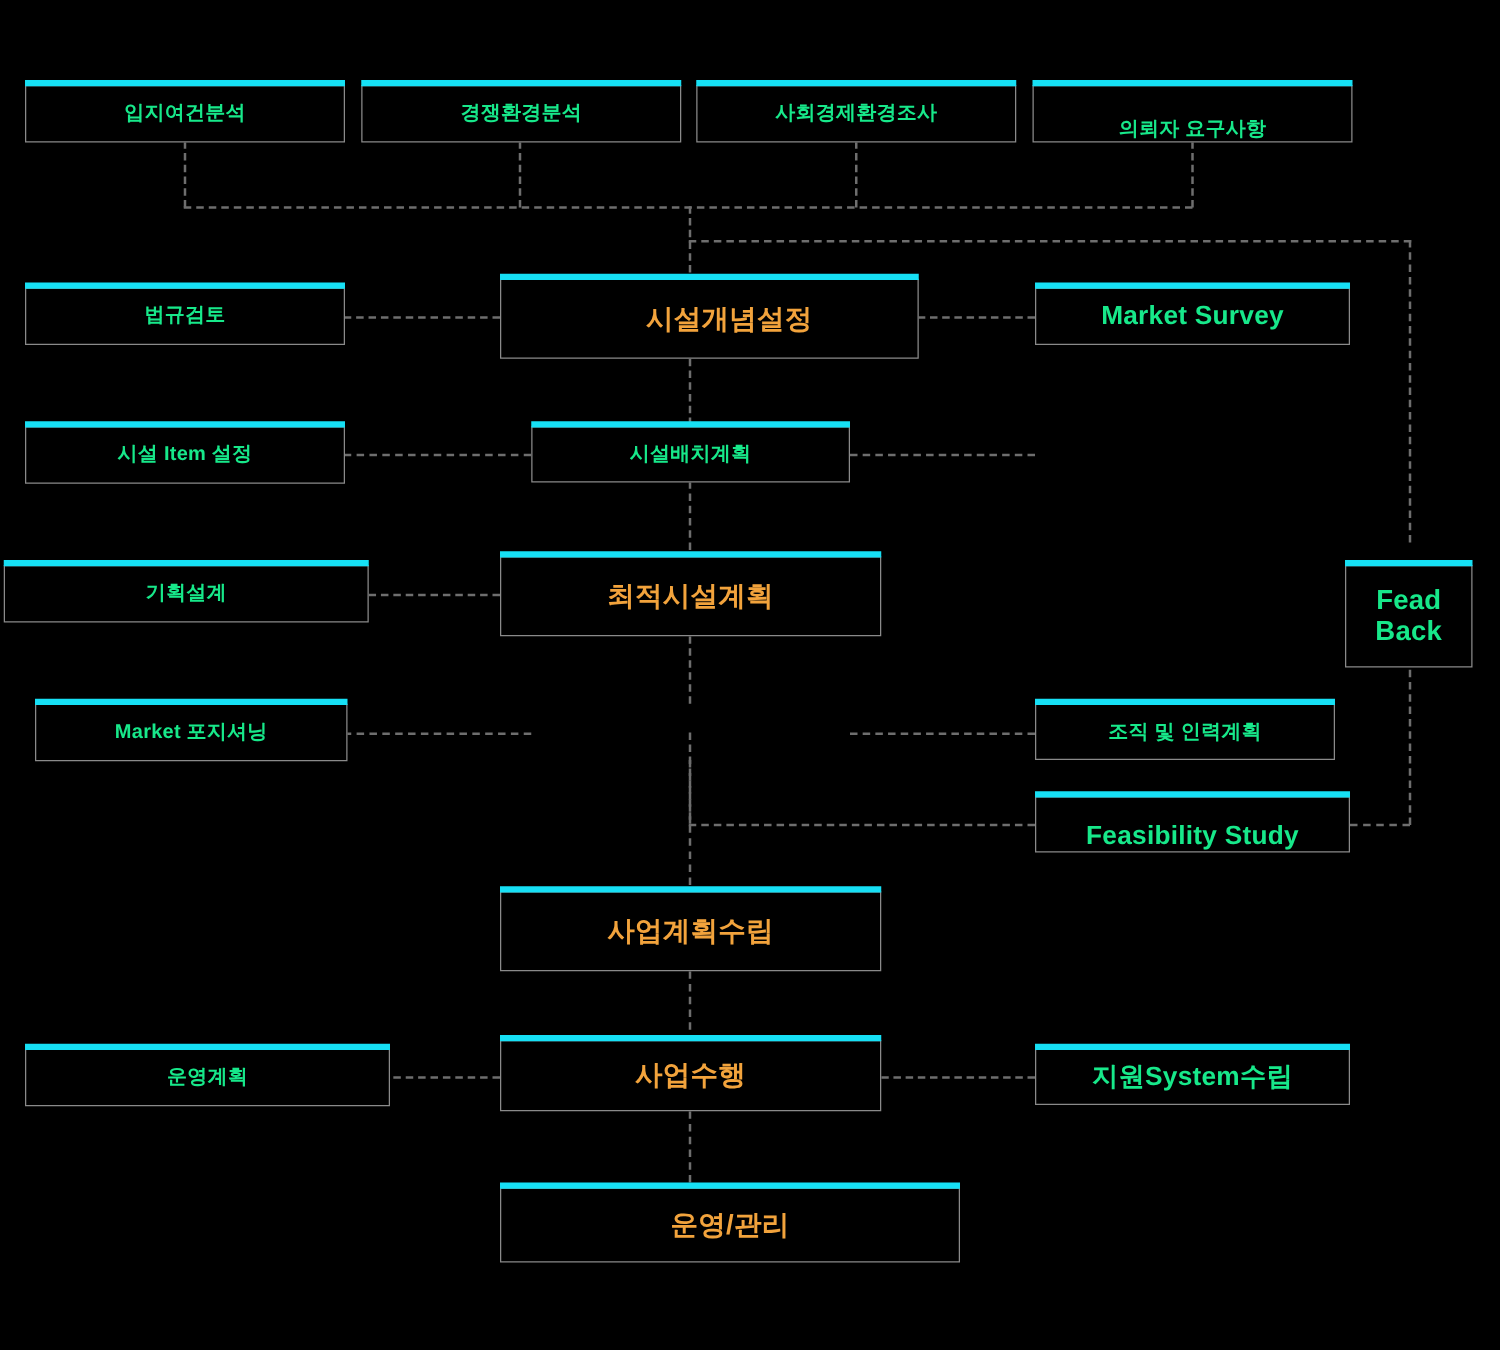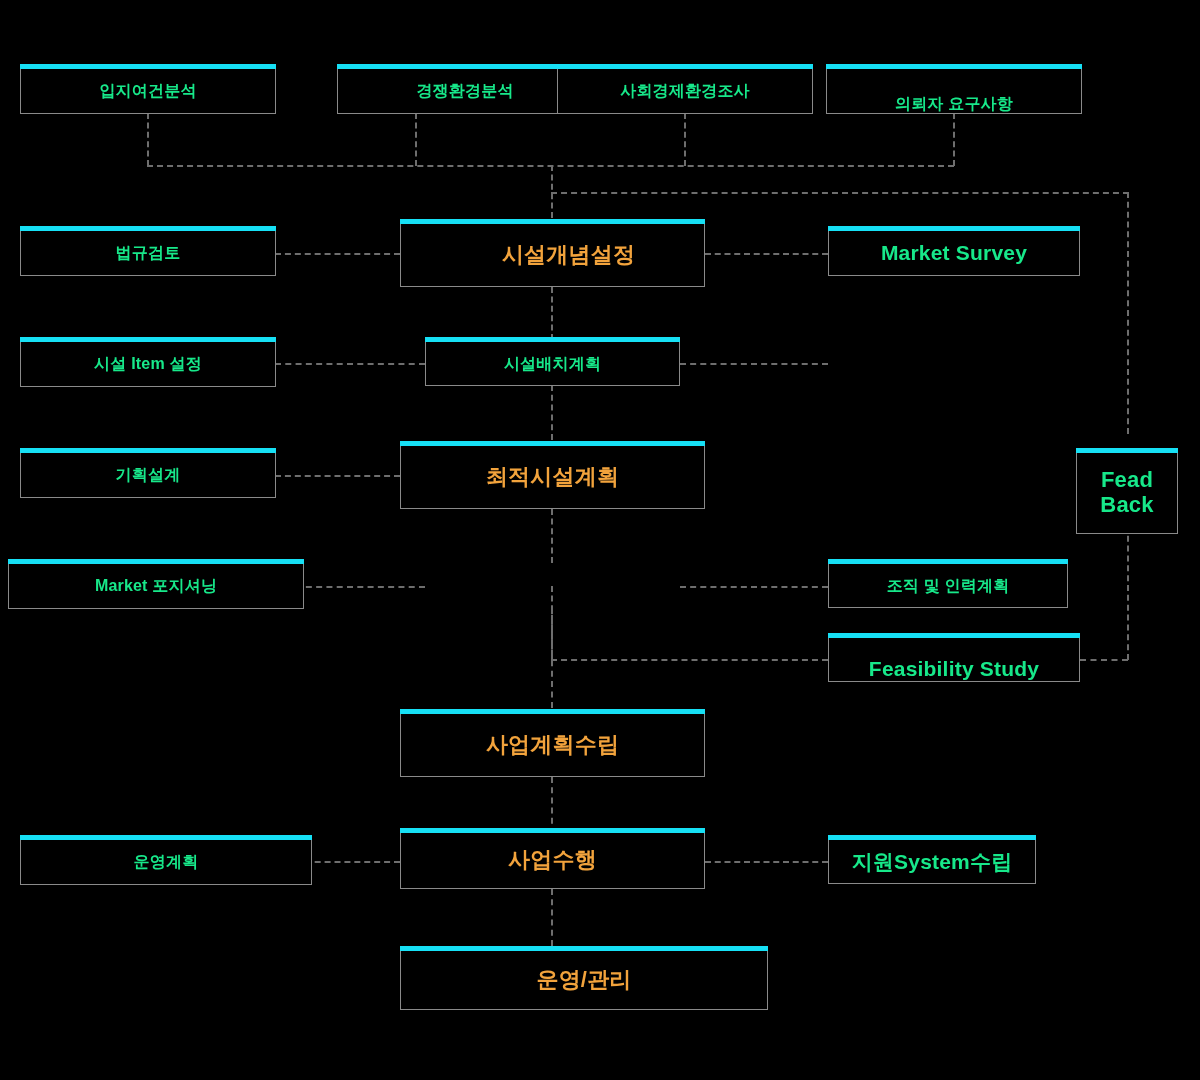--- a/index.html
+++ b/index.html
@@ -98,55 +98,55 @@
 
   <div class="hline" style="left:1080px; top:659px; width:48px;"></div>
   <div class="vline" style="left:1127px; top:516px; height:144px;"></div>
   <div class="vline" style="left:1127px; top:192px; height:242px;"></div>
   <div class="hline" style="left:551px; top:192px; width:578px;"></div>
 
   <div class="node g s19" style="left:20px; top:68px; width:256px; height:46px;">
     <span class="cap"></span>
     <span class="lbl">입지여건분석</span>
   </div>
-  <div class="node g s19" style="left:289px; top:68px; width:256px; height:46px;margin-left:48px;">
+  <div class="node g s19" style="left:289px; top:68px; width:256px; height:46px;">
     <span class="cap"></span>
     <span class="lbl">경쟁환경분석</span>
   </div>
   <div class="node g s19" style="left:557px; top:68px; width:256px; height:46px;">
     <span class="cap"></span>
     <span class="lbl">사회경제환경조사</span>
   </div>
   <div class="node g s19" style="left:826px; top:68px; width:256px; height:46px;align-items:flex-end;">
     <span class="cap"></span>
     <span class="lbl">의뢰자 요구사항</span>
   </div>
 
   <div class="node g s19" style="left:20px; top:230px; width:256px; height:46px;">
     <span class="cap"></span>
     <span class="lbl">법규검토</span>
   </div>
   <div class="node g s19" style="left:20px; top:341px; width:256px; height:46px;">
     <span class="cap"></span>
     <span class="lbl">시설  Item 설정</span>
   </div>
-  <div class="node g s19" style="left:20px; top:452px; width:256px; height:46px;">
+  <div class="node g s19" style="left:3px; top:452px; width:292px; height:46px;">
     <span class="cap"></span>
     <span class="lbl">기획설계</span>
   </div>
-  <div class="node g s19" style="left:8px; top:563px; width:296px; height:46px;">
+  <div class="node g s19" style="left:28px; top:563px; width:250px; height:46px;">
     <span class="cap"></span>
     <span class="lbl">Market 포지셔닝</span>
   </div>
   <div class="node g s19" style="left:20px; top:839px; width:292px; height:46px;">
     <span class="cap"></span>
     <span class="lbl">운영계획</span>
   </div>
 
-  <div class="node o s22" style="left:400px; top:223px; width:305px; height:64px;padding-left:32px;">
+  <div class="node o s22" style="left:400px; top:223px; width:335px; height:64px;padding-left:32px;">
     <span class="cap"></span>
     <span class="lbl">시설개념설정</span>
   </div>
   <div class="node g s19" style="left:425px; top:341px; width:255px; height:45px;">
     <span class="cap"></span>
     <span class="lbl">시설배치계획</span>
   </div>
   <div class="node o s22" style="left:400px; top:445px; width:305px; height:64px;">
     <span class="cap"></span>
     <span class="lbl">최적시설계획</span>
@@ -169,21 +169,21 @@
     <span class="lbl">Market Survey</span>
   </div>
   <div class="node g s19" style="left:828px; top:563px; width:240px; height:45px;">
     <span class="cap"></span>
     <span class="lbl">조직 및 인력계획</span>
   </div>
   <div class="node g s21" style="left:828px; top:637px; width:252px; height:45px;align-items:flex-end;">
     <span class="cap"></span>
     <span class="lbl">Feasibility Study</span>
   </div>
-  <div class="node g s21" style="left:828px; top:839px; width:208px; height:45px;">
+  <div class="node g s21" style="left:828px; top:839px; width:252px; height:45px;">
     <span class="cap"></span>
     <span class="lbl">지원System수립</span>
   </div>
 
   <div class="node g s22" style="left:1076px; top:452px; width:102px; height:82px;">
     <span class="cap"></span>
     <span class="lbl">Fead
 Back</span>
   </div>
 

